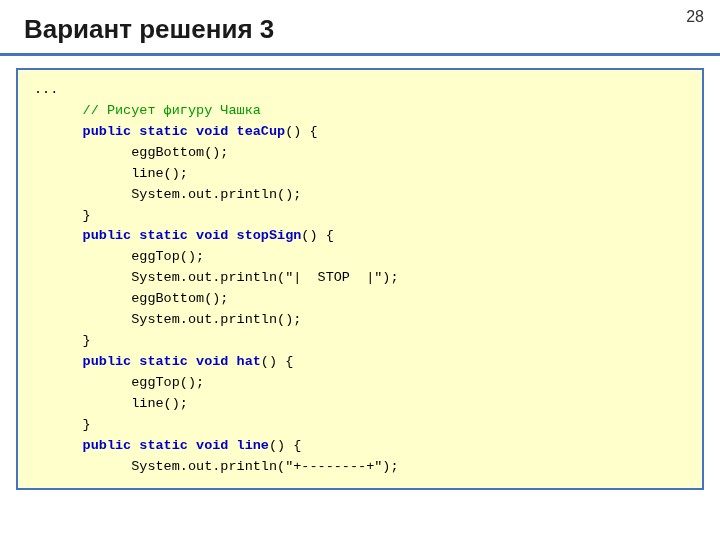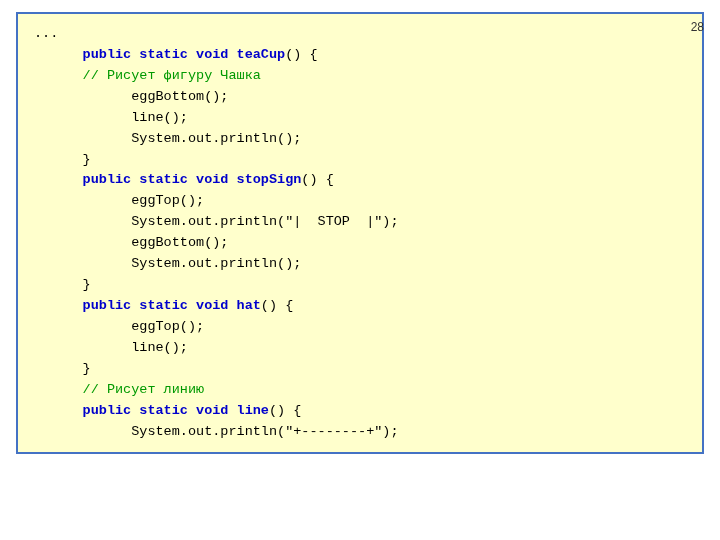--- a/index.html
+++ b/index.html
@@ -22,21 +22,21 @@
       height: 540px;
       background: #ffffff;
       position: relative;
       padding: 0;
     }
 
     .page-number {
       position: absolute;
       top: 8px;
       right: 16px;
-      font-size: 12px;
+      font-size: 16px;
       color: #333;
       font-weight: normal;
     }
 
     .slide-title {
       padding: 14px 24px 8px 24px;
       font-size: 26px;
       font-weight: bold;
       color: #1a1a1a;
       border-bottom: 3px solid #4472c4;
@@ -73,39 +73,39 @@
       color: #000000;
     }
   </style>
 </head>
 <body>
 
 <div class="slide-container">
 
   <div class="page-number">28</div>
 
+  <div class="slide-title">Вариант решения 3</div>
 
   <div class="code-box">
 
     <span class="code-line plain">...</span>
+    <span class="code-line cm">      // Рисует фигуру Чашка</span>
     <span class="code-line"><span class="kw">      public static void teaCup</span><span class="plain">() {</span></span>
-    <span class="code-line cm">      // Рисует фигуру Чашка</span>
     <span class="code-line plain">            eggBottom();</span>
     <span class="code-line plain">            line();</span>
     <span class="code-line plain">            System.out.println();</span>
     <span class="code-line plain">      }</span>
     <span class="code-line"><span class="kw">      public static void stopSign</span><span class="plain">() {</span></span>
     <span class="code-line plain">            eggTop();</span>
     <span class="code-line plain">            System.out.println("|  STOP  |");</span>
     <span class="code-line plain">            eggBottom();</span>
     <span class="code-line plain">            System.out.println();</span>
     <span class="code-line plain">      }</span>
     <span class="code-line"><span class="kw">      public static void hat</span><span class="plain">() {</span></span>
     <span class="code-line plain">            eggTop();</span>
     <span class="code-line plain">            line();</span>
     <span class="code-line plain">      }</span>
-    <span class="code-line cm">      // Рисует линию</span>
     <span class="code-line"><span class="kw">      public static void line</span><span class="plain">() {</span></span>
     <span class="code-line plain">            System.out.println("+--------+");</span>
 
   </div>
 
 </div>
 
 </body></html>

